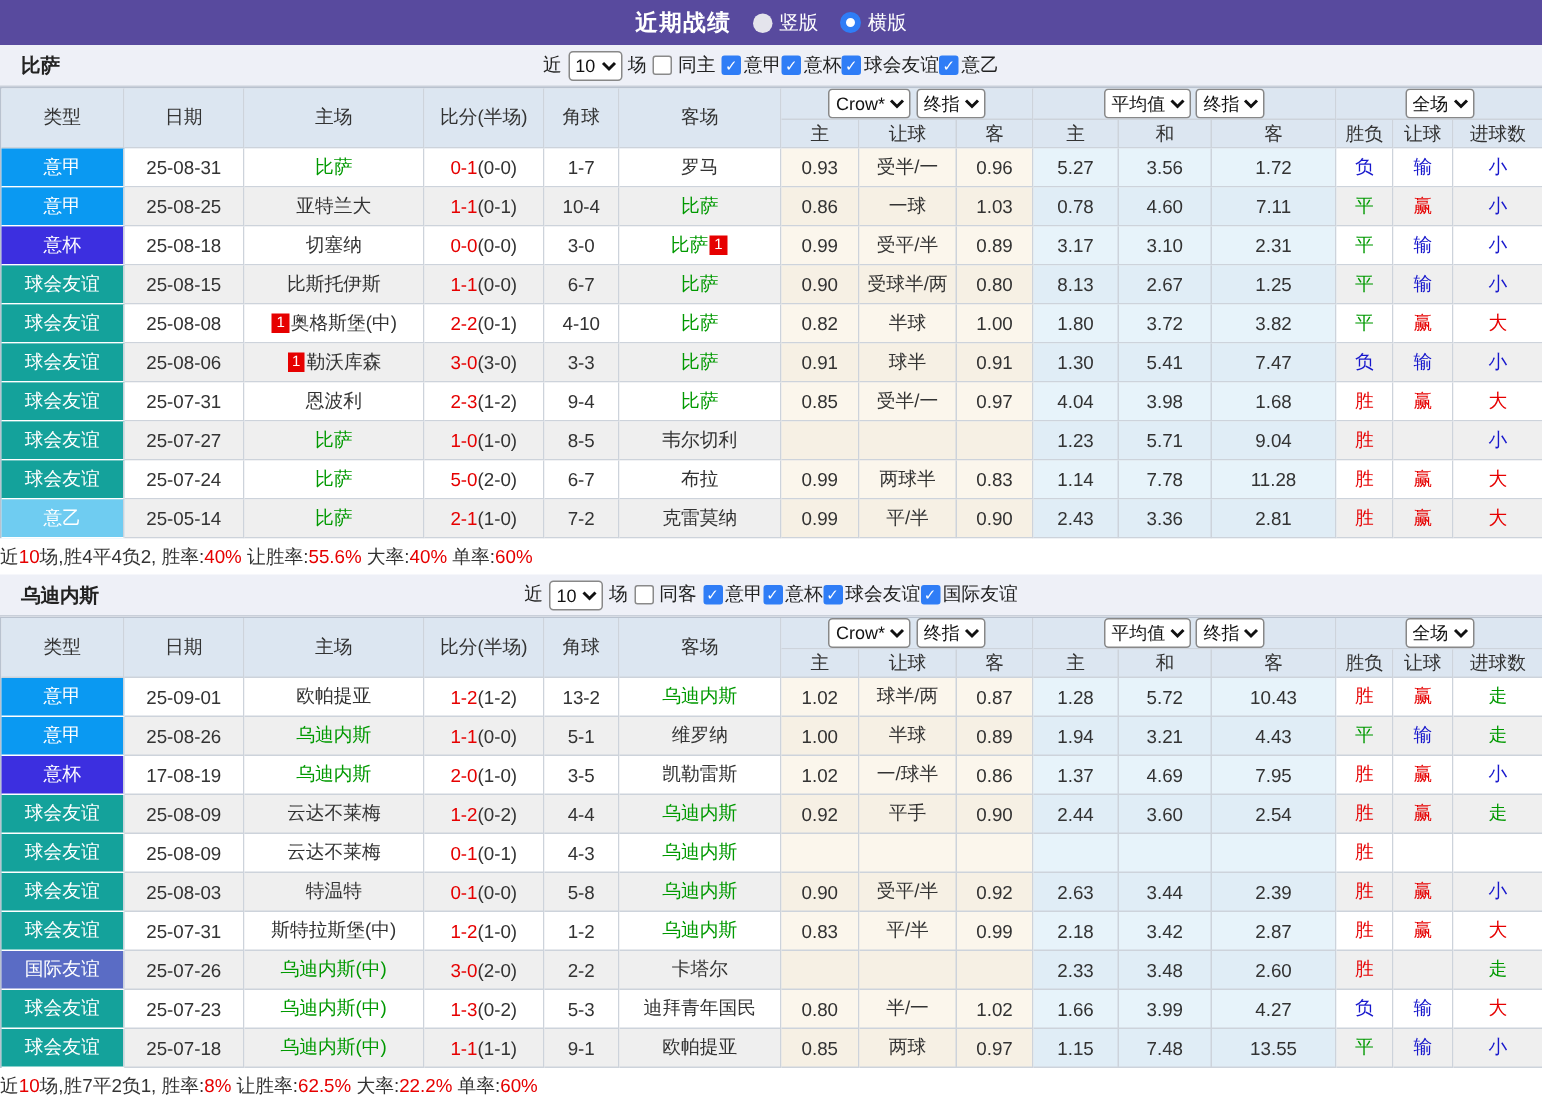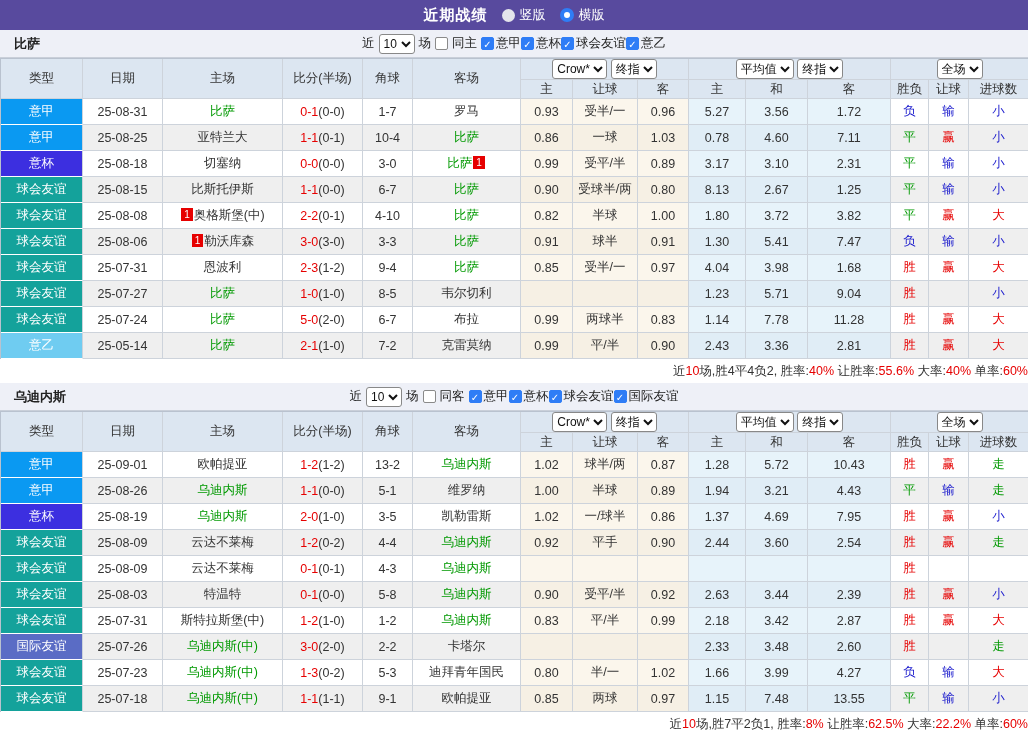--- a/index.html
+++ b/index.html
@@ -26,21 +26,21 @@
   tbody td{height:25px;background:#fff;}
   tbody tr:nth-child(even) .alt{background:#efefef;}
   td.cream{background:#fbf6ec;}
   tbody tr:nth-child(even) td.cream{background:#f6f0e4;}
   td.blue{background:#e7f3fa;}
   tbody tr:nth-child(even) td.blue{background:#e0edf6;}
   .type-cell{color:#fff;border-bottom-color:#fff;font-size:12.5px;}
   .c-red{color:#e60000;}.c-blue{color:#1717cc;}.c-green{color:#009900;}.c-team{color:#009900;}
   .sc{color:#e60000;}.half{color:#333;}
   .badge1{display:inline-block;background:#e60000;color:#fff;font-size:10px;line-height:13px;padding:0 3px;margin:0 1px;vertical-align:1px;}
-  .summary{height:24px;line-height:24px;text-align:right;font-size:12.5px;color:#333;background:#fff;}
+  .summary{height:24px;line-height:24px;text-align:left;font-size:12.5px;color:#333;background:#fff;}
 </style>
 </head>
 <body>
 
 <div class="topbar">
   <span class="topbar-title">近期战绩</span>
   <label class="radio-wrap">
     <span class="radio off"></span>
     <span>竖版</span>
   </label>
@@ -413,21 +413,21 @@
         <td class="cream">0.89</td>
         <td class="blue">1.94</td>
         <td class="blue">3.21</td>
         <td class="blue">4.43</td>
         <td class="alt c-green">平</td>
         <td class="alt c-blue">输</td>
         <td class="alt c-green">走</td>
       </tr>
       <tr>
         <td class="type-cell" style="background: rgb(60, 47, 224);">意杯</td>
-        <td class="alt">25-08-19</td>
+        <td class="alt">17-08-19</td>
         <td class="alt team"><span class="c-team">乌迪内斯</span></td>
         <td class="alt"><span class="sc">2-0</span><span class="half">(1-0)</span></td>
         <td class="alt">3-5</td>
         <td class="alt team"><span>凯勒雷斯</span></td>
         <td class="cream">1.02</td>
         <td class="cream">一/球半</td>
         <td class="cream">0.86</td>
         <td class="blue">1.37</td>
         <td class="blue">4.69</td>
         <td class="blue">7.95</td>

